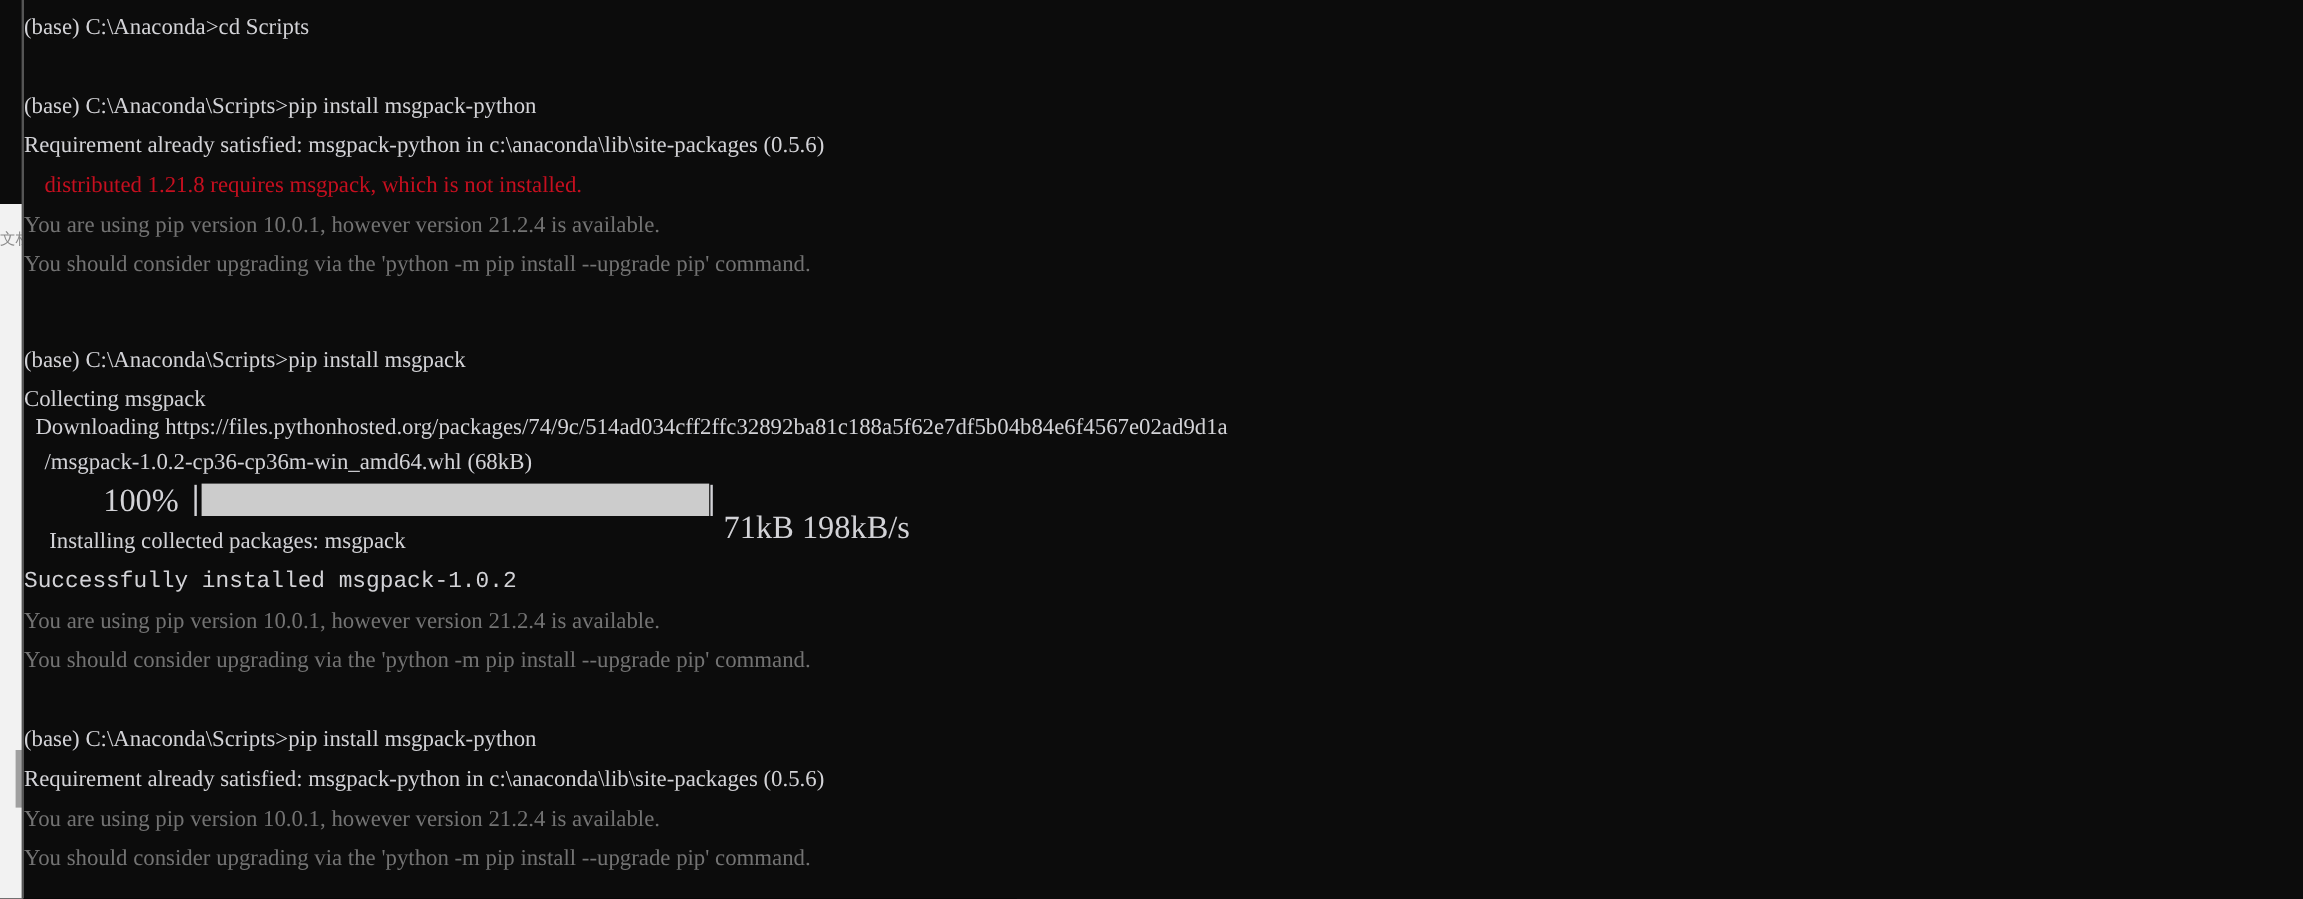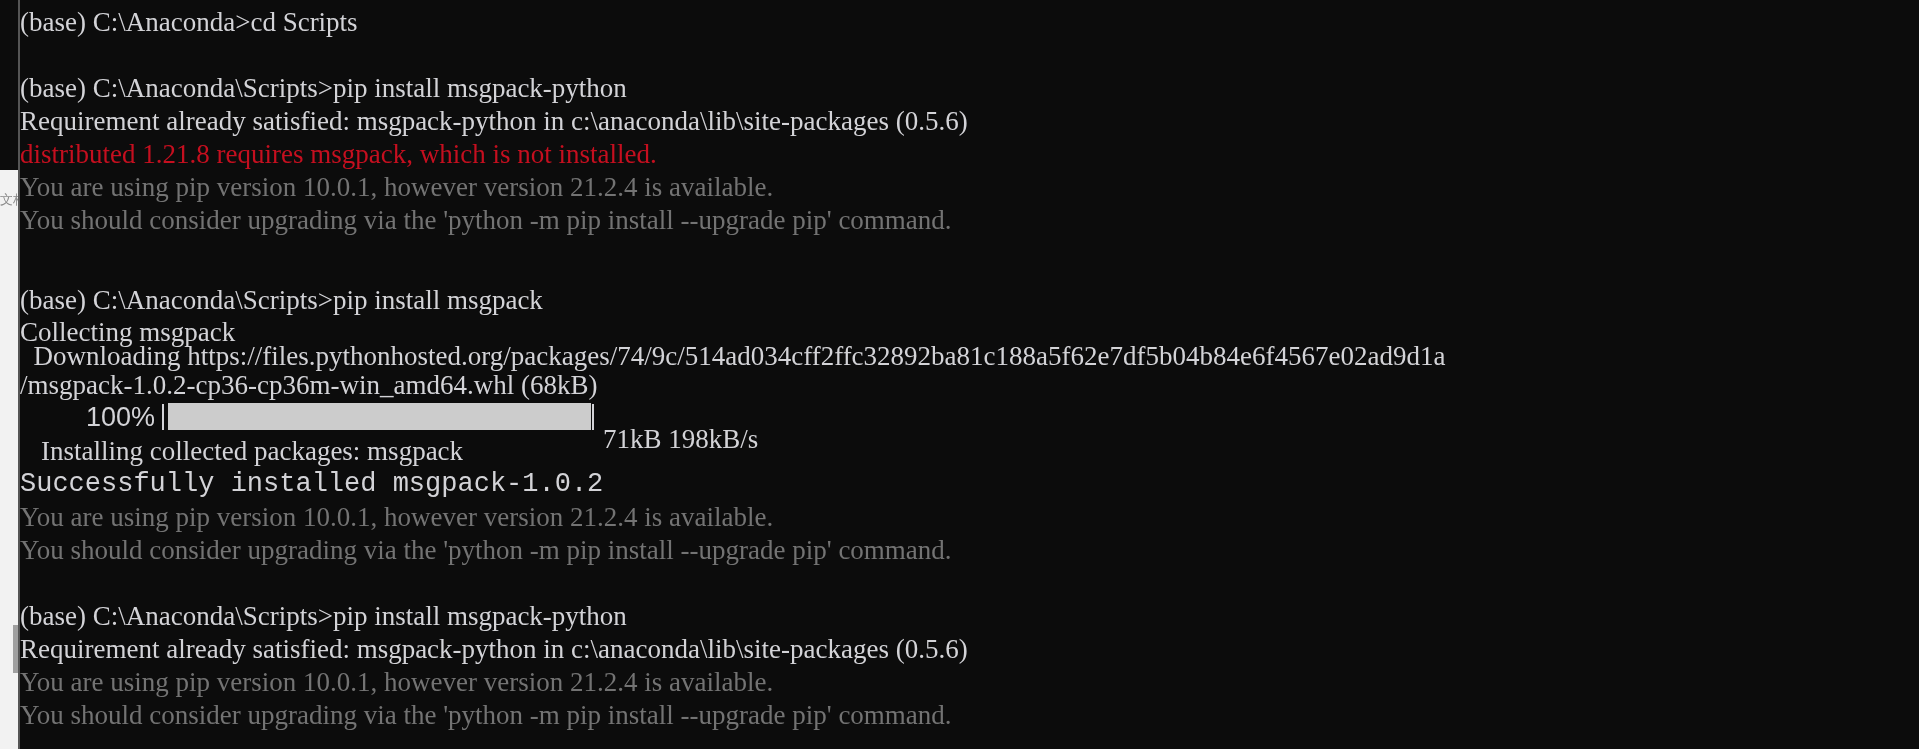--- a/index.html
+++ b/index.html
@@ -76,39 +76,39 @@
     width: 1899px;
     height: 749px;
     background: #0c0c0c;
     z-index: 10;
     overflow: hidden;
   }
   .line {
     position: absolute;
     left: 0;
     white-space: pre;
-    font-size: 27px;
+    font-size: 19px;
     letter-spacing: 0px;
     line-height: 33px;
     font-family: "Liberation Serif", "DejaVu Serif", serif;
     color: #cccccc;
   }
   .c-default { color: #d3d3d7; }
   .c-red     { color: #c50f1f; }
   .c-yellow  { color: #737373; }
 
   
   .bar-row { position: absolute; left: 0; white-space: pre; font-size: 27px; }
   .bar-pct {
     position: absolute;
     left: 66px;
     top: 0;
     color: #d3d3d7;
     font-size: 27px;
-    font-family: Liberation Sans, sans-serif;
+    font-family: Liberation Serif, serif;
     white-space: pre;
   }
   .bar-pipe {
     position: absolute;
     left: 142px;
     top: 2px;
     width: 2px;
     height: 26px;
     background: #d3d3d7;
   }
@@ -171,28 +171,28 @@
 器</div>
   <div id="bg-window-scroll"></div>
   <div id="bg-edge-line"></div>
 
   <div id="console">
     <div id="console-lines">
         <div class="line c-default" style="top: 6px;">(base) C:\Anaconda&gt;cd Scripts</div>
         <div class="line c-default" style="top: 39px;"></div>
         <div class="line c-default" style="top: 72px;">(base) C:\Anaconda\Scripts&gt;pip install msgpack-python</div>
         <div class="line c-default" style="top: 105px;">Requirement already satisfied: msgpack-python in c:\anaconda\lib\site-packages (0.5.6)</div>
-        <div class="line c-red" style="top: 138px;">distributed 1.21.8 requires msgpack, which is not installed.</div>
+        <div class="line c-red" style="top: 138px; padding-left: 17px;">distributed 1.21.8 requires msgpack, which is not installed.</div>
         <div class="line c-yellow" style="top: 171px;">You are using pip version 10.0.1, however version 21.2.4 is available.</div>
         <div class="line c-yellow" style="top: 204px;">You should consider upgrading via the 'python -m pip install --upgrade pip' command.</div>
         <div class="line c-default" style="top: 237px;"></div>
         <div class="line c-default" style="top: 284px;">(base) C:\Anaconda\Scripts&gt;pip install msgpack</div>
         <div class="line c-default" style="top: 316px;">Collecting msgpack</div>
         <div class="line c-default" style="top: 340px;">  Downloading https://files.pythonhosted.org/packages/74/9c/514ad034cff2ffc32892ba81c188a5f62e7df5b04b84e6f4567e02ad9d1a</div>
-        <div class="line c-default" style="top: 369px;">/msgpack-1.0.2-cp36-cp36m-win_amd64.whl (68kB)</div>
+        <div class="line c-default" style="top: 369px; padding-left: 17px;">/msgpack-1.0.2-cp36-cp36m-win_amd64.whl (68kB)</div>
         <div class="line c-default" style="top: 435px; margin-left: 21px;">Installing collected packages: msgpack</div>
         <div class="line c-default" style="top: 468px; font-family: Liberation Mono, monospace;">Successfully installed msgpack-1.0.2</div>
         <div class="line c-yellow" style="top: 501px;">You are using pip version 10.0.1, however version 21.2.4 is available.</div>
         <div class="line c-yellow" style="top: 534px;">You should consider upgrading via the 'python -m pip install --upgrade pip' command.</div>
         <div class="line c-default" style="top: 567px;"></div>
         <div class="line c-default" style="top: 600px;">(base) C:\Anaconda\Scripts&gt;pip install msgpack-python</div>
         <div class="line c-default" style="top: 633px;">Requirement already satisfied: msgpack-python in c:\anaconda\lib\site-packages (0.5.6)</div>
         <div class="line c-yellow" style="top: 666px;">You are using pip version 10.0.1, however version 21.2.4 is available.</div>
         <div class="line c-yellow" style="top: 699px;">You should consider upgrading via the 'python -m pip install --upgrade pip' command.</div>
       </div>

